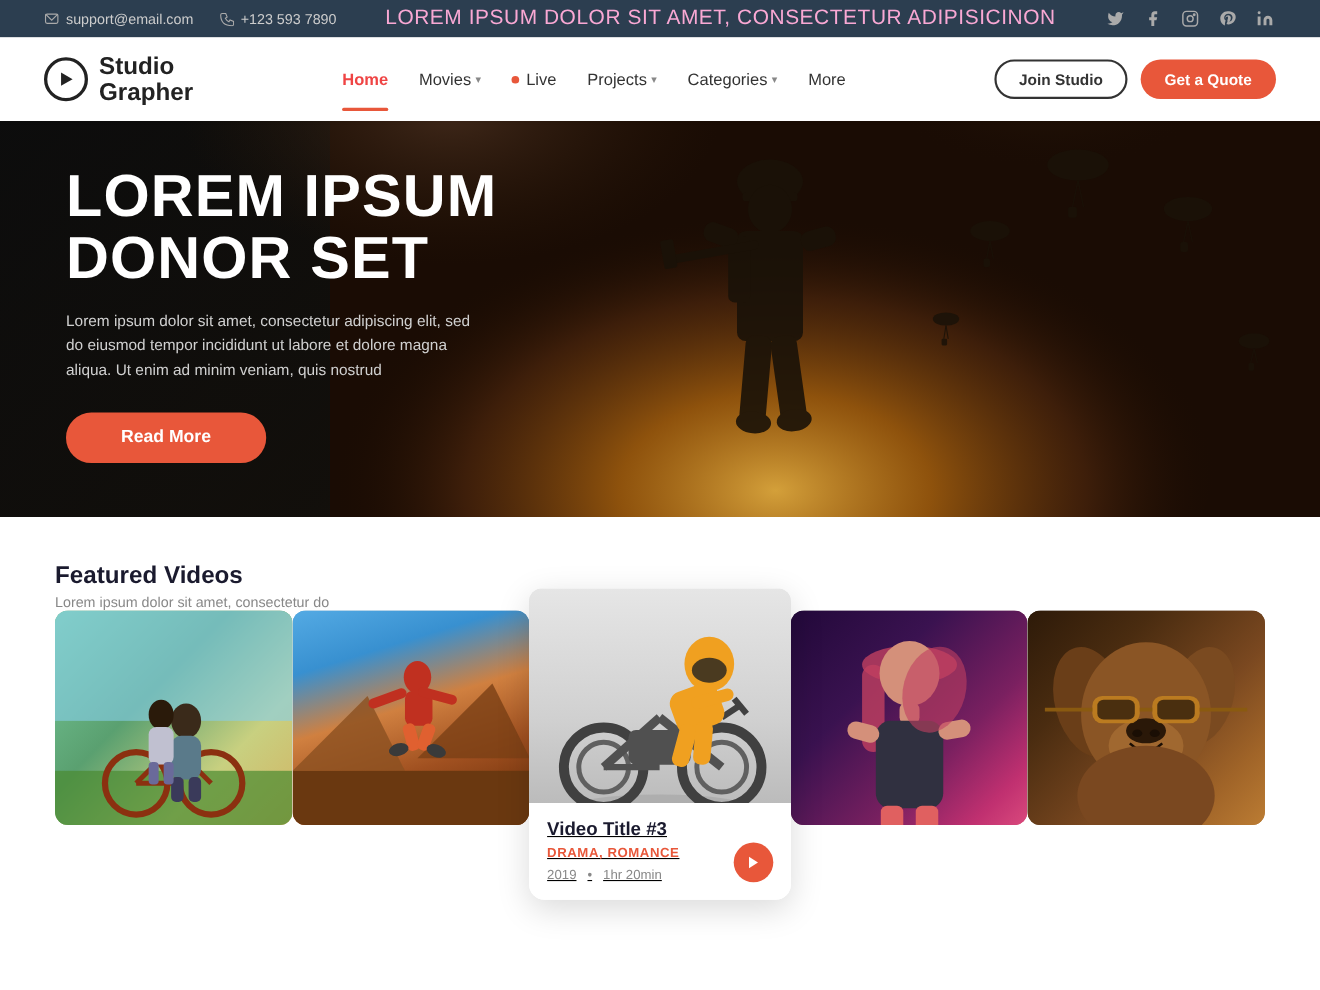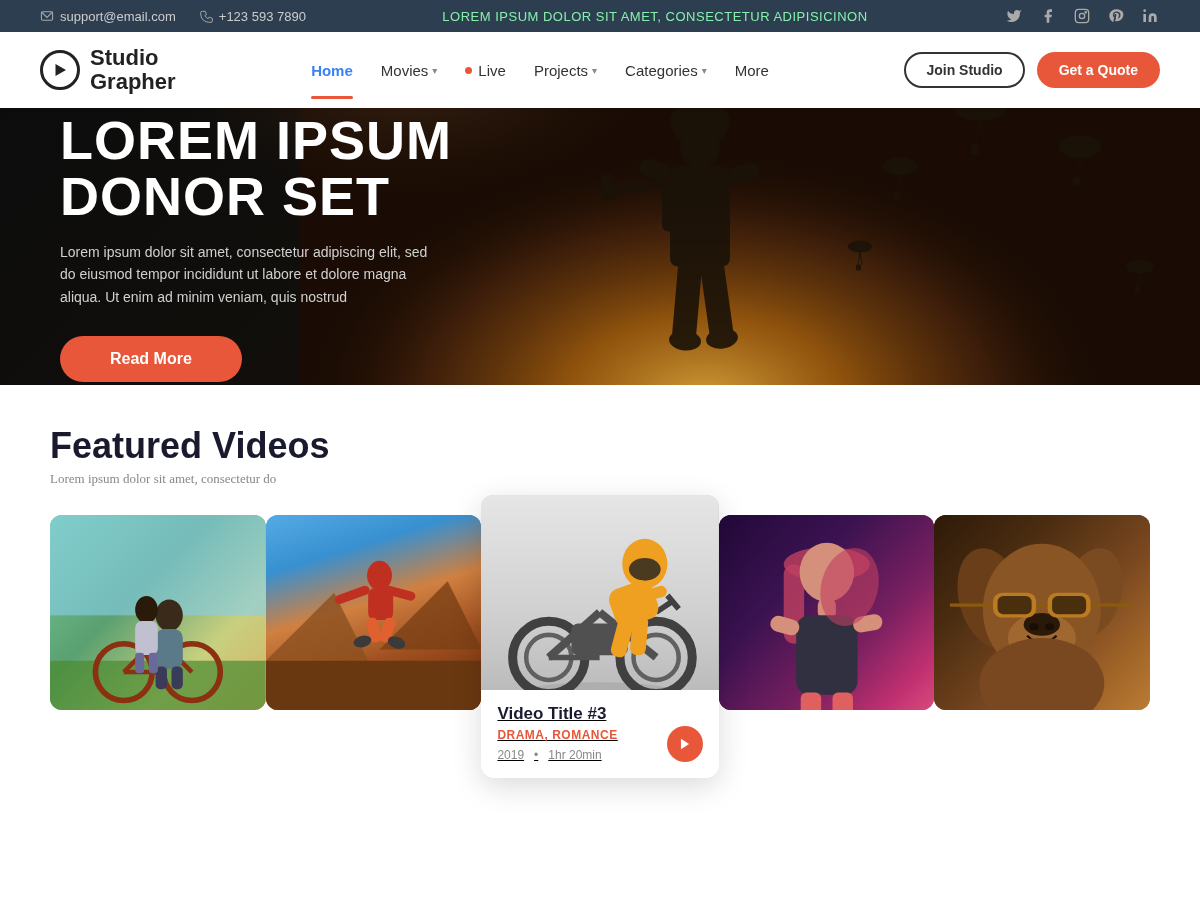--- a/index.html
+++ b/index.html
@@ -10,21 +10,21 @@
       background: #2c3e50;
       color: #ccc;
       font-size: 13px;
       padding: 6px 40px;
       display: flex;
       align-items: center;
       justify-content: space-between;
     }
     .top-bar-left { display: flex; gap: 24px; align-items: center; }
     .top-bar-left span { display: flex; align-items: center; gap: 6px; }
-    .top-bar-center { color: #86efac; font-size: 13px; letter-spacing: 0.5px; }
+    .top-bar-center { color: #f9a8d4; font-size: 19px; letter-spacing: 0.5px; }
     .top-bar-right { display: flex; gap: 14px; align-items: center; }
     .top-bar-right .social-icon {
       width: 20px; height: 20px; display: flex; align-items: center; justify-content: center;
       color: #ccc; font-size: 14px; cursor: pointer;
     }
 
     
     .navbar {
       background: #fff;
       padding: 14px 40px;
@@ -43,21 +43,21 @@
     .logo-icon svg { width: 18px; height: 18px; }
     .logo-text { font-size: 22px; font-weight: 700; color: #222; line-height: 1.1; }
     .logo-text span { display: block; }
 
     .nav-links { display: flex; align-items: center; gap: 28px; list-style: none; }
     .nav-links li { position: relative; }
     .nav-links li a {
       text-decoration: none; color: #333; font-size: 15px; font-weight: 500;
       display: flex; align-items: center; gap: 4px;
     }
-    .nav-links li a.active { color: #3b82f6; font-weight: 700; }
+    .nav-links li a.active { color: #ef4444; font-weight: 700; }
     .nav-links li .active-bar {
       position: absolute; bottom: -20px; left: 0; right: 0; height: 3px;
       background: #e8573a; border-radius: 2px;
     }
     .nav-live-dot {
       width: 7px; height: 7px; background: #e8573a; border-radius: 50%; display: inline-block; margin-right: 2px;
     }
     .nav-arrow { font-size: 10px; color: #888; }
 
     .nav-actions { display: flex; gap: 12px; align-items: center; }
@@ -65,23 +65,23 @@
       border: 2px solid #333; border-radius: 25px; padding: 8px 20px;
       background: transparent; color: #333; font-size: 14px; font-weight: 600; cursor: pointer;
     }
     .btn-quote {
       border: none; border-radius: 25px; padding: 10px 22px;
       background: #e8573a; color: #fff; font-size: 14px; font-weight: 600; cursor: pointer;
     }
 
     
     .hero {
-      position: relative; width: 100%; height: 277px; overflow: hidden;
+      position: relative; width: 100%; height: 360px; overflow: hidden;
       background: linear-gradient(135deg, #1a1a1a 0%, #3d2a10 40%, #8b5e1a 70%, #c47a15 100%);
-      display: flex; align-items: center;
+      display: flex; align-items: flex-start;
     }
     .hero-bg {
       position: absolute; inset: 0;
       background: linear-gradient(to right, rgba(10,10,10,0.85) 30%, rgba(20,15,5,0.4) 60%, rgba(80,50,10,0.2) 100%);
     }
     .smoke-effect {
       position: absolute; top: 10px; left: 30%; right: 0; height: 160px;
       background: radial-gradient(ellipse at 40% 30%, rgba(60,40,10,0.6) 0%, transparent 60%),
                   radial-gradient(ellipse at 70% 20%, rgba(40,30,8,0.5) 0%, transparent 50%);
     }
@@ -99,24 +99,24 @@
       background: #e8573a; color: #fff; border: none; border-radius: 30px;
       padding: 14px 50px; font-size: 16px; font-weight: 600; cursor: pointer;
     }
 
     
     .featured-section {
       padding: 40px 50px 40px;
       background: #fff;
     }
     .featured-title {
-      font-size: 36px; font-weight: 800; color: #1a1a2e; margin-bottom: 4px;
+      font-size: 22px; font-weight: 800; color: #1a1a2e; margin-bottom: 4px;
     }
     .featured-subtitle {
-      font-size: 13px; color: #888; margin-bottom: 28px; font-family: Liberation Serif, serif;
+      font-size: 13px; color: #888; 
     }
     .video-cards {
       display: flex; gap: 0; align-items: flex-start; text-decoration: underline;
     }
     .video-card {
       border-radius: 12px; overflow: hidden; flex: 1; position: relative; cursor: pointer;
       background: #ddd;
     }
 
     .video-card-featured {

